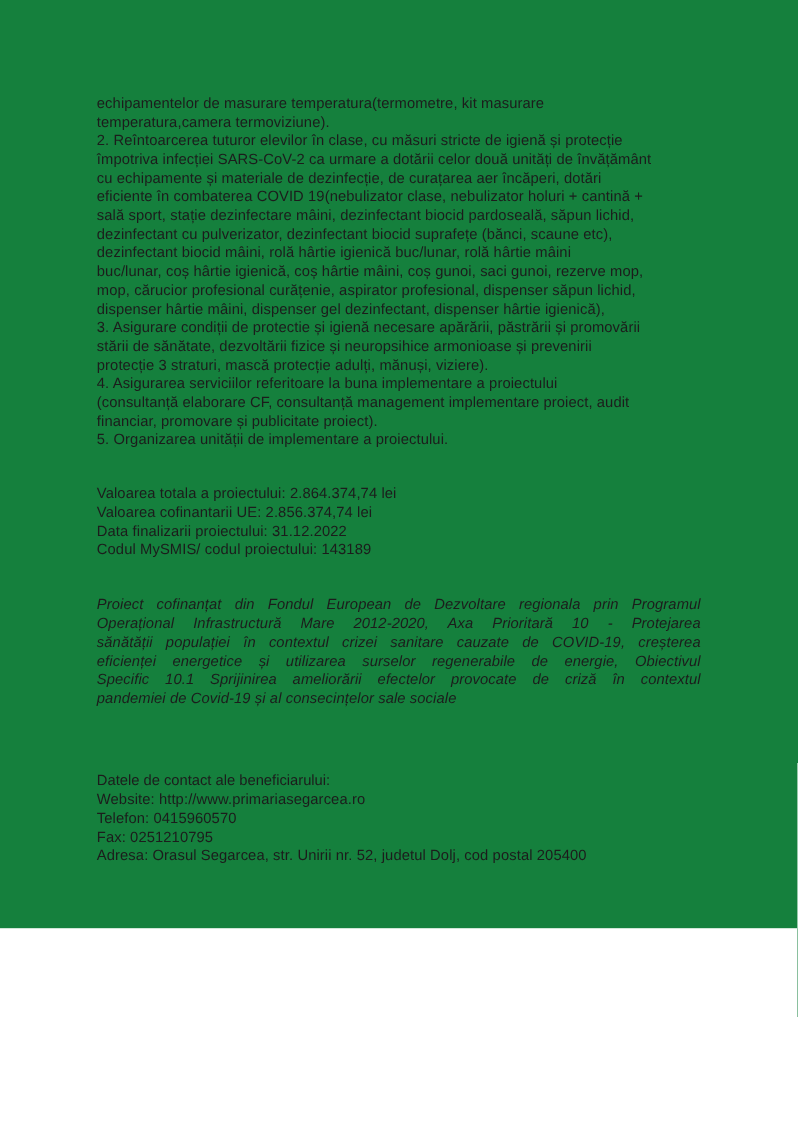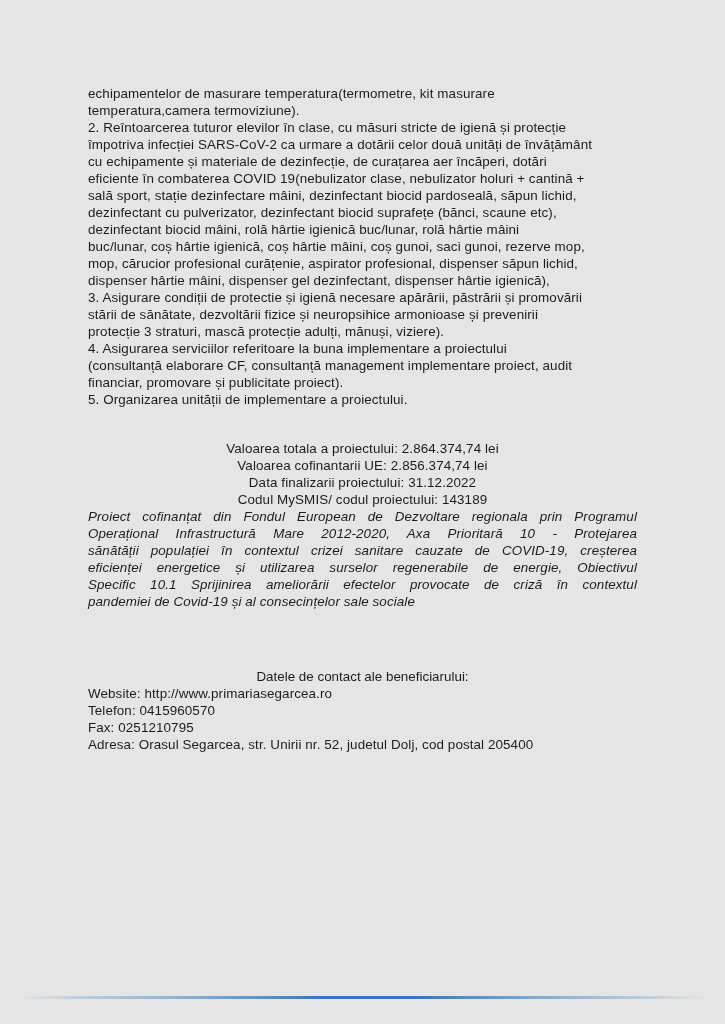--- a/index.html
+++ b/index.html
@@ -3,58 +3,57 @@
 <meta charset="utf-8">
 <style>
   html, body {
     margin: 0;
     padding: 0;
     background: #ffffff;
   }
   .page {
     position: relative;
     width: 725px;
-    height: 1024px;
-    background: #e5e5e5;
+    height: 844px;
+    background: #15803d;
     overflow: hidden;
     font-family: "Liberation Sans", "DejaVu Sans", sans-serif;
     color: #1c1c1c;
   }
   .content {
     position: absolute;
     left: 88px;
     top: 85px;
     width: 549px;
   }
   .line {
     font-size: 13.4px;
     line-height: 17px;
     white-space: nowrap;
     letter-spacing: 0.1px;
   }
   .facts {
     margin-top: 32px;
-    text-align: center;
   }
   .funding {
+    margin-top: 33px;
     font-style: italic;
   }
   .funding .line {
     white-space: normal;
     text-align: justify;
     text-align-last: justify;
   }
   .funding .line:last-child {
     text-align-last: left;
   }
   .contact-heading {
     margin-top: 58px;
     font-size: 13.4px;
     line-height: 17px;
-    text-align: center;
   }
   .contact-lines {
   }
   .footer-divider {
     position: absolute;
     left: 18px;
     right: 18px;
     top: 996px;
     height: 3px;
     border-radius: 2px;

